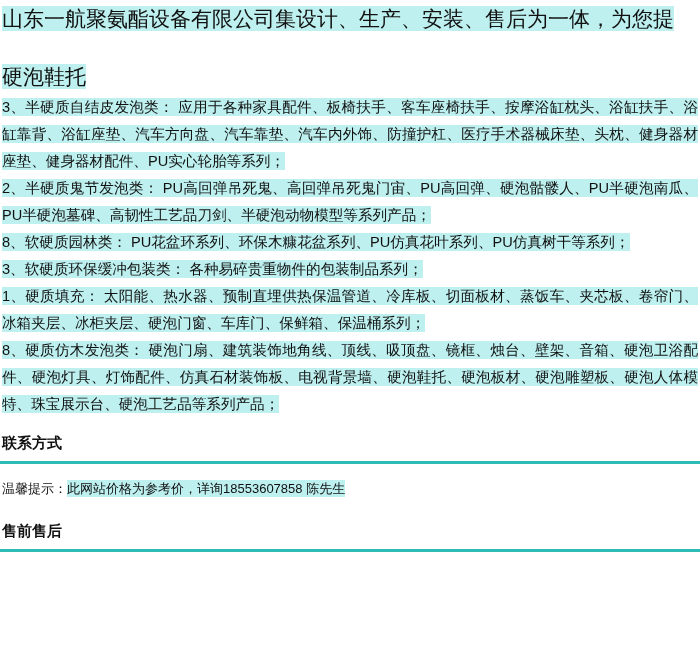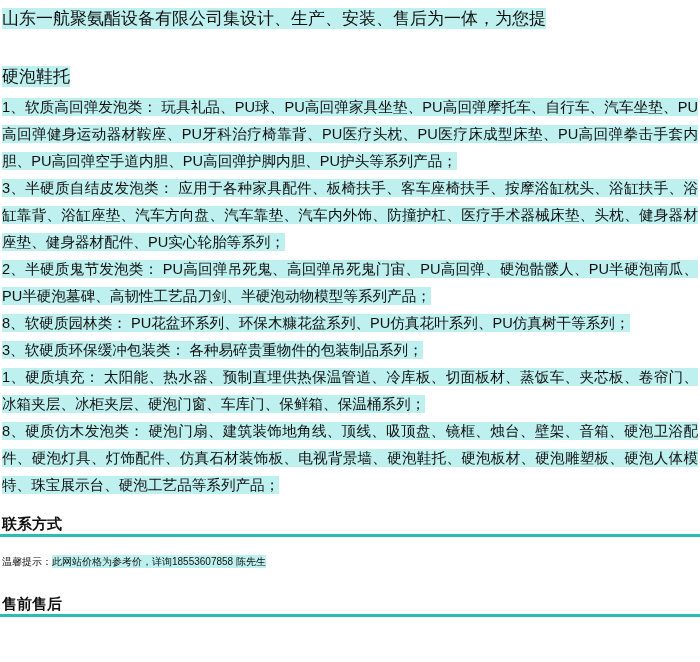--- a/index.html
+++ b/index.html
@@ -17,37 +17,37 @@
   }
 
   .page {
     width: 700px;
     position: relative;
     box-sizing: border-box;
   }
 
   
   .intro {
-    font-size: 17px;
+    font-size: 21px;
     line-height: 29px;
     color: #111111;
     padding: 4px 2px 0 2px;
     text-align: justify;
   }
   .intro .hl {
     background: #bdf0ef;
     padding: 1px 0;
   }
 
   
   .section-head {
     font-size: 15px;
     font-weight: bold;
     color: #111111;
-    padding: 6px 2px 0 2px;
+    padding: 6px 2px 8px 2px;
     border-bottom: 3px solid #2bbcb6;
     margin-top: 10px;
     margin-bottom: 0;
   }
 
   
   .prod-list {
     padding: 3px 2px 0 2px;
   }
   .prod-item {
@@ -56,21 +56,21 @@
     color: #111111;
     text-align: justify;
   }
   .prod-item .hl {
     background: #bdf0ef;
     padding: 1px 0;
   }
 
   
   .contact-note {
-    font-size: 10px;
+    font-size: 13px;
     line-height: 30px;
     padding: 10px 2px 2px 2px;
     color: #111111;
   }
   .contact-note .hl {
     background: #bdf0ef;
     padding: 1px 0;
   }
 </style>
 </head>
@@ -78,21 +78,20 @@
 
 <div class="page">
 
   <div class="intro">
     <span class="hl">山东一航聚氨酯设备有限公司集设计、生产、安装、售后为一体，为您提</span><br>
     <br>
     <span class="hl">硬泡鞋托</span>
   </div>
 
   <div class="prod-list">
-    <div class="prod-item"><span class="hl">1、软质高回弹发泡类：  玩具礼品、PU球、PU高回弹家具坐垫、PU高回弹摩托车、自行车、汽车坐垫、PU高回弹健身运动器材鞍座、PU牙科治疗椅靠背、PU医疗头枕、PU医疗床成型床垫、PU高回弹拳击手套内胆、PU高回弹空手道内胆、PU高回弹护脚内胆、PU护头等系列产品；</span></div>
     <div class="prod-item"><span class="hl">3、半硬质自结皮发泡类：  应用于各种家具配件、板椅扶手、客车座椅扶手、按摩浴缸枕头、浴缸扶手、浴缸靠背、浴缸座垫、汽车方向盘、汽车靠垫、汽车内外饰、防撞护杠、医疗手术器械床垫、头枕、健身器材座垫、健身器材配件、PU实心轮胎等系列；</span></div>
     <div class="prod-item"><span class="hl">2、半硬质鬼节发泡类：  PU高回弹吊死鬼、高回弹吊死鬼门宙、PU高回弹、硬泡骷髅人、PU半硬泡南瓜、PU半硬泡墓碑、高韧性工艺品刀剑、半硬泡动物模型等系列产品；</span></div>
     <div class="prod-item"><span class="hl">8、软硬质园林类：  PU花盆环系列、环保木糠花盆系列、PU仿真花叶系列、PU仿真树干等系列；</span></div>
     <div class="prod-item"><span class="hl">3、软硬质环保缓冲包装类：  各种易碎贵重物件的包装制品系列；</span></div>
     <div class="prod-item"><span class="hl">1、硬质填充：  太阳能、热水器、预制直埋供热保温管道、冷库板、切面板材、蒸饭车、夹芯板、卷帘门、冰箱夹层、冰柜夹层、硬泡门窗、车库门、保鲜箱、保温桶系列；</span></div>
     <div class="prod-item"><span class="hl">8、硬质仿木发泡类：  硬泡门扇、建筑装饰地角线、顶线、吸顶盘、镜框、烛台、壁架、音箱、硬泡卫浴配件、硬泡灯具、灯饰配件、仿真石材装饰板、电视背景墙、硬泡鞋托、硬泡板材、硬泡雕塑板、硬泡人体模特、珠宝展示台、硬泡工艺品等系列产品；</span></div>
   </div>
 
   <div class="section-head">联系方式</div>
   <div class="contact-note">

